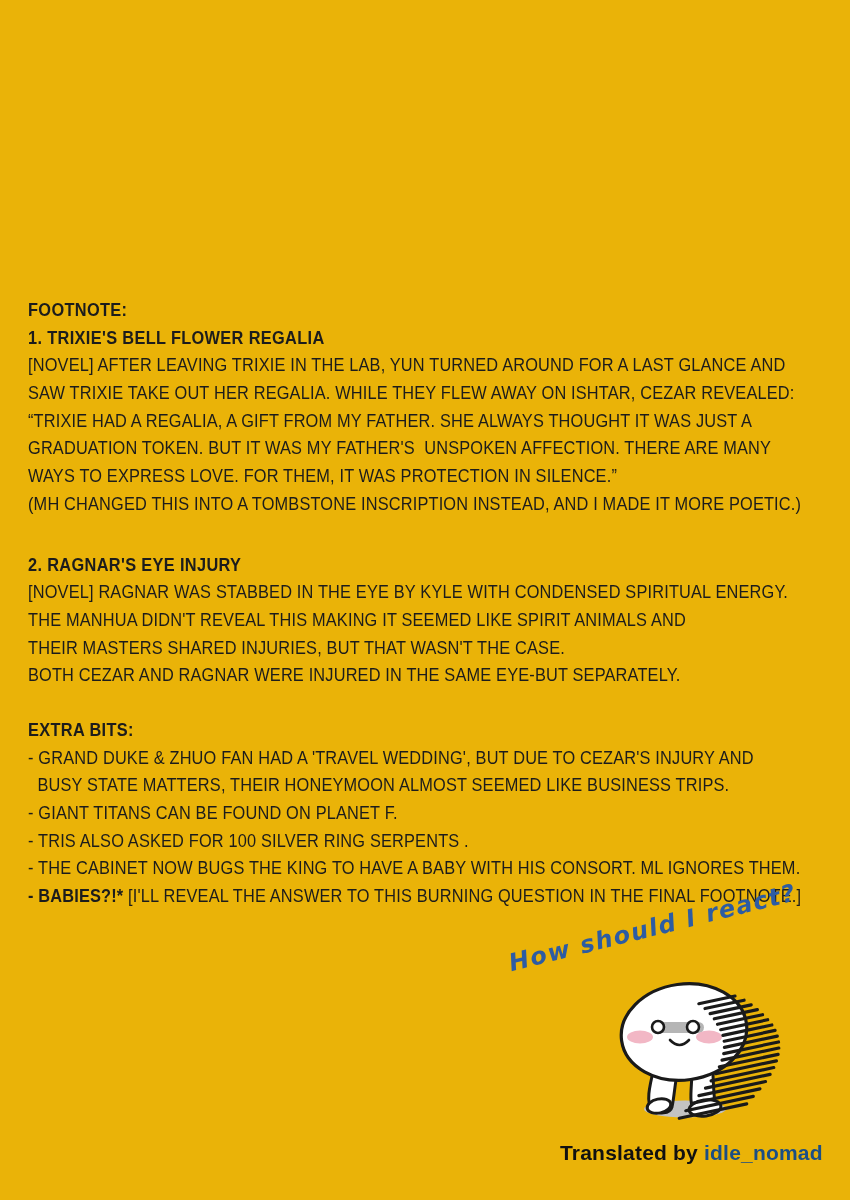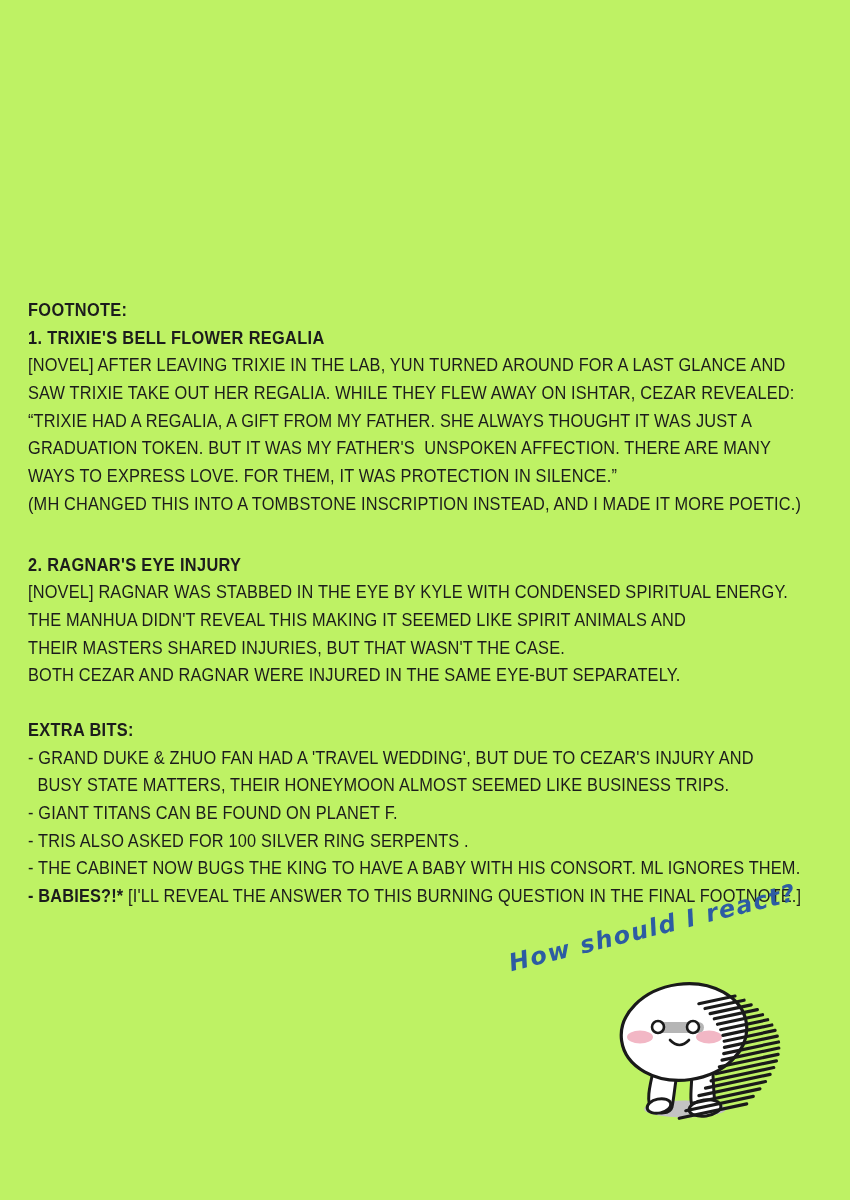--- a/index.html
+++ b/index.html
@@ -1,17 +1,17 @@
 <!DOCTYPE html>
 <html><head>
 <meta charset="utf-8">
 <style>
   html,body{margin:0;padding:0;background:#ffffff;}
   body{width:850px;height:1200px;font-family:"Liberation Sans",sans-serif;color:#1c1c1c;}
-  .canvas{position:relative;width:850px;height:1200px;background:#bef264;overflow:hidden;}
+  .canvas{position:relative;width:850px;height:1200px;background:#eab308;overflow:hidden;}
 
   
   .textcol{position:absolute;left:28px;top:296px;}
   .tline{
     white-space:pre;
     font-size:19px;
     line-height:27.7px;
     height:27.7px;
     letter-spacing:.2px;
     transform:scaleX(.86);
@@ -118,14 +118,15 @@
       <line x1="120" y1="102" x2="182" y2="102"></line>
       <line x1="114" y1="108" x2="178" y2="108"></line>
       <line x1="107" y1="114" x2="173" y2="114"></line>
       <line x1="99" y1="120" x2="167" y2="120"></line>
       <line x1="91" y1="126" x2="160" y2="126"></line>
       <line x1="83" y1="132" x2="152" y2="132"></line>
       <line x1="75" y1="138" x2="144" y2="138"></line>
     </g>
   </svg>
 
+  <div class="credit"><span>Translated by </span><span class="translator">idle_nomad</span></div>
 
 </div>
 
 </body></html>

